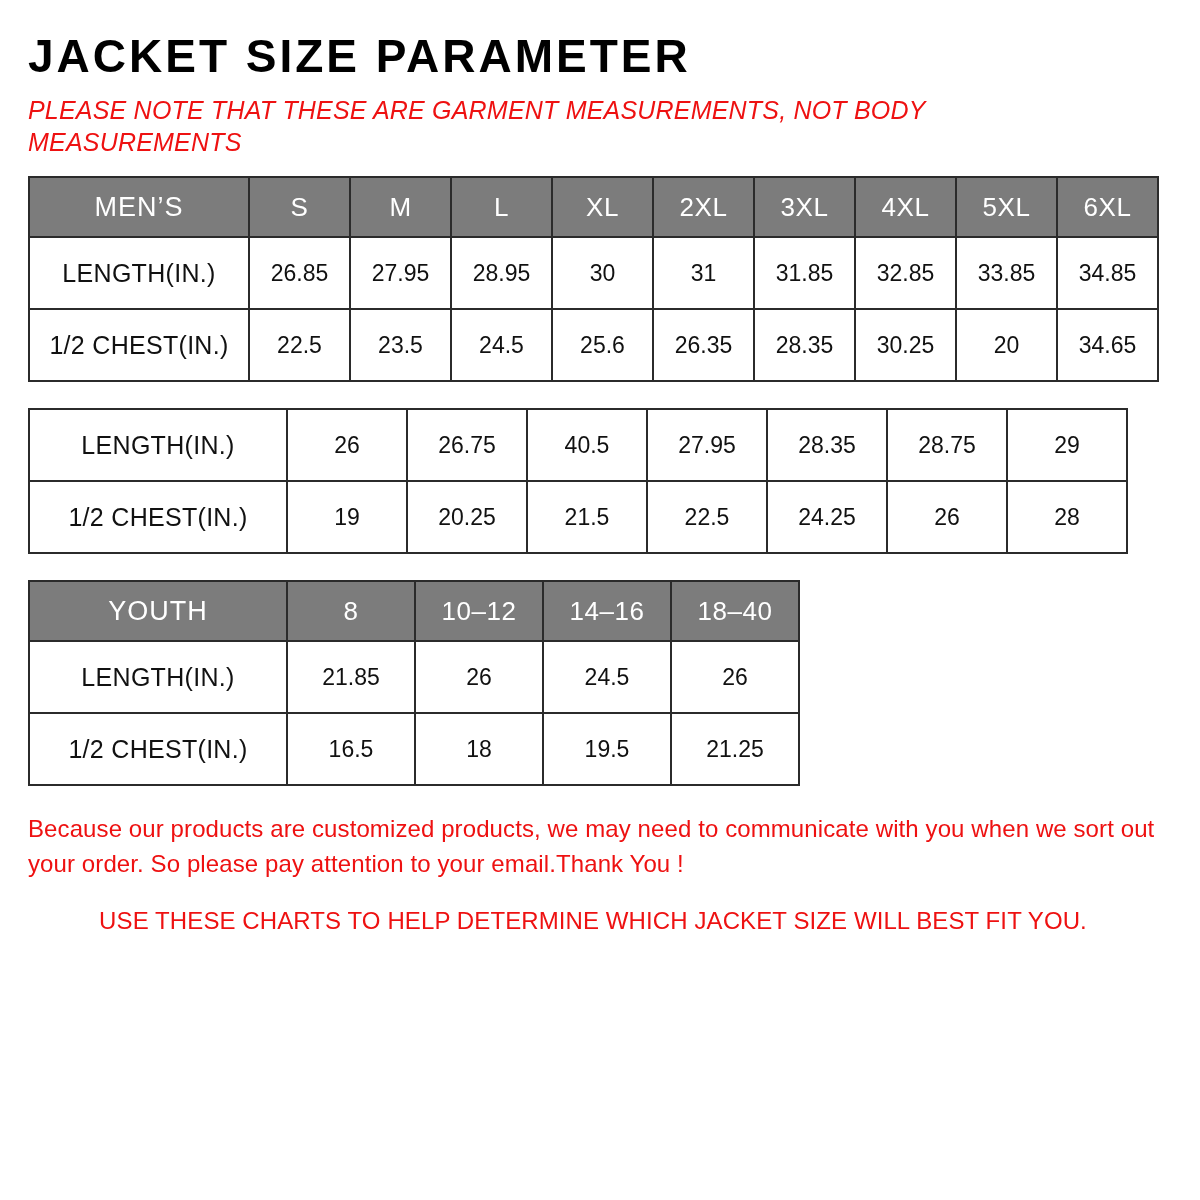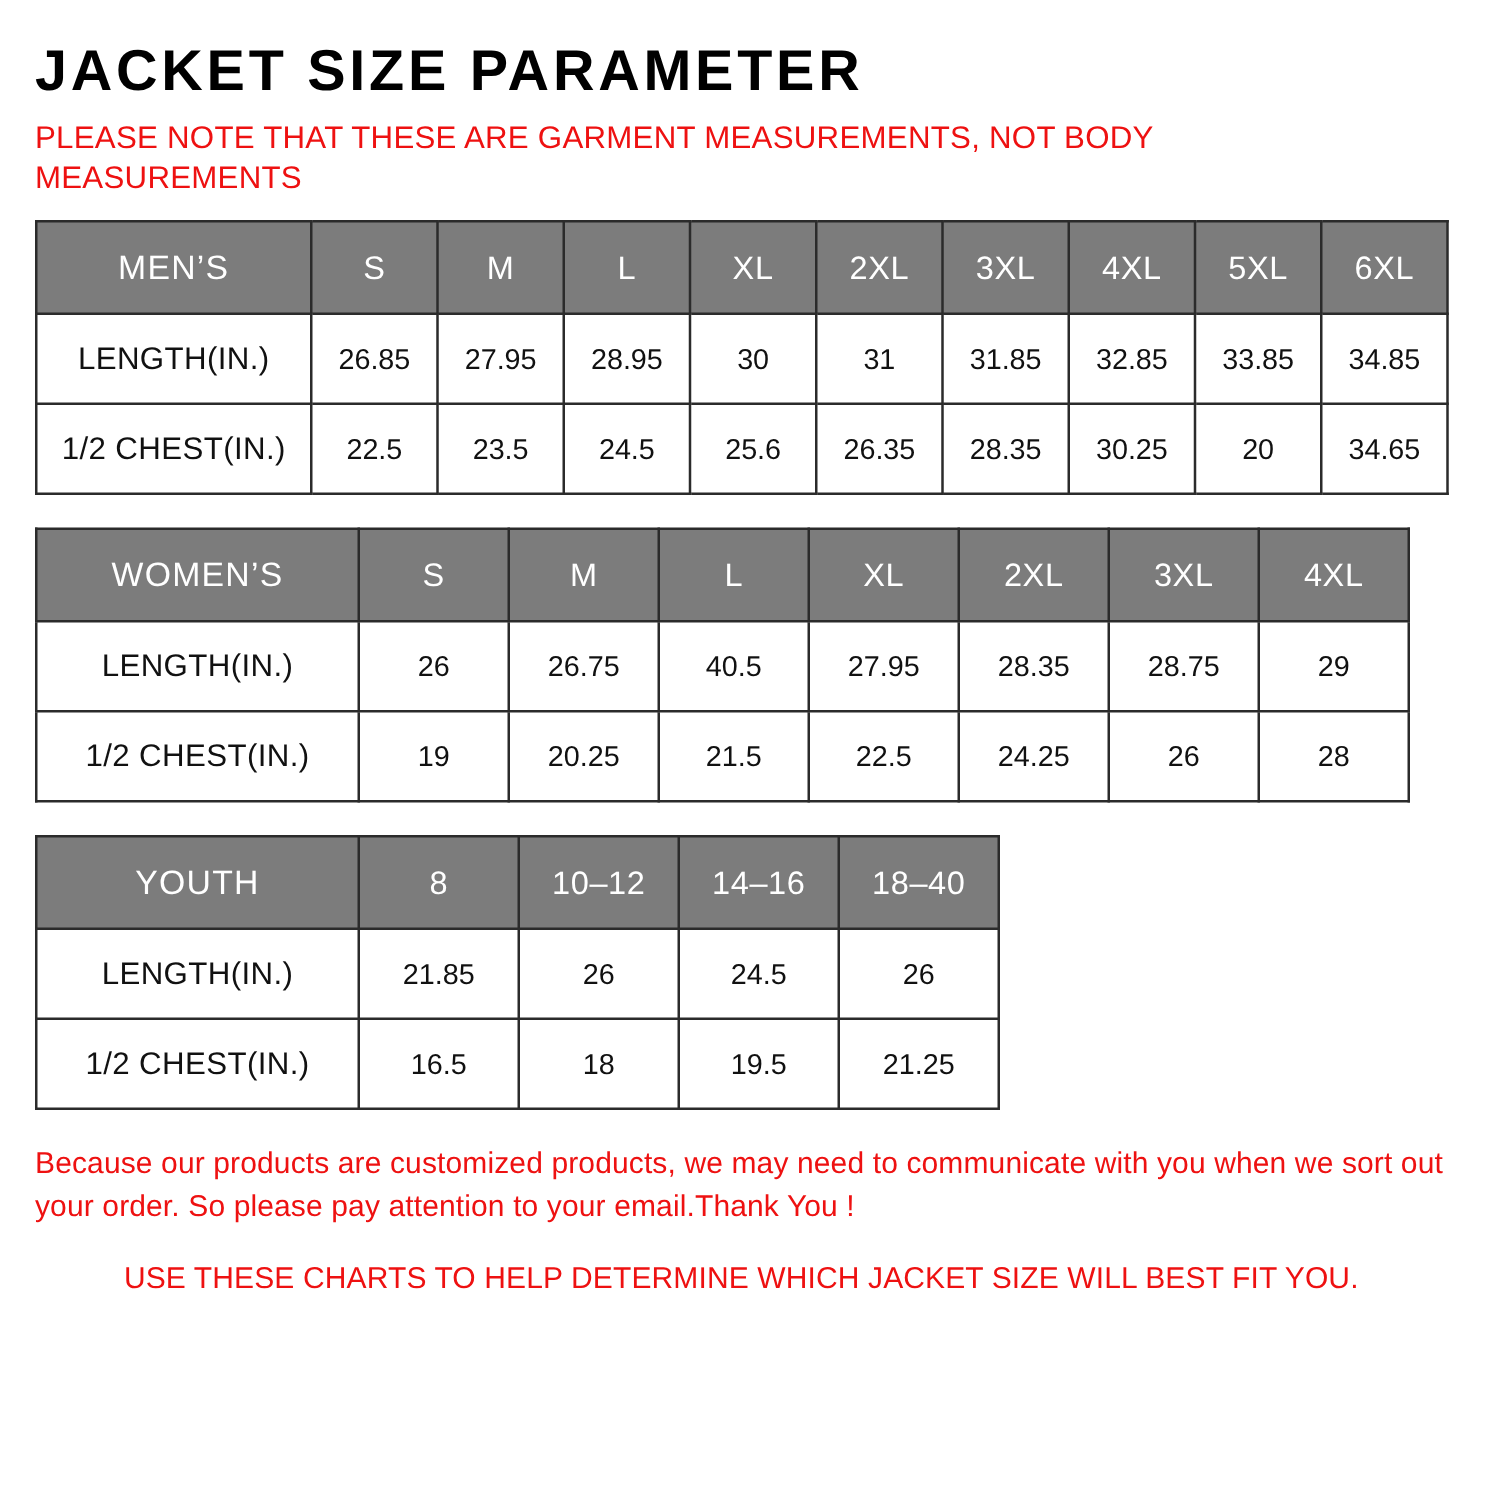--- a/index.html
+++ b/index.html
@@ -29,20 +29,21 @@
     margin: 6px 0 14px 0;
     color: #000;
   }
   .note-red {
     color: #ee1111;
     font-size: 25px;
     line-height: 1.28;
     letter-spacing: 0.2px;
     margin-bottom: 18px;
     max-width: 1060px;
+    font-style: italic;
   }
   table.size-table {
     border-collapse: collapse;
     table-layout: fixed;
     margin-bottom: 26px;
     background: #fff;
   }
   table.size-table td {
     border: 2px solid #2b2b2b;
     text-align: center;
@@ -51,21 +52,21 @@
     color: #111;
     height: 72px;
     padding: 0 4px;
     box-sizing: border-box;
     white-space: nowrap;
   }
   table.size-table tr.header-row td {
     background: #7c7c7c;
     color: #ffffff;
     font-size: 26px;
-    height: 74px;
+    height: 60px;
     letter-spacing: 0.5px;
   }
   table.size-table tr.header-row td.label-cell {
     font-size: 27px;
     letter-spacing: 1px;
   }
   table.size-table td.label-cell {
     font-size: 25px;
     text-align: center;
     letter-spacing: 0.3px;
@@ -159,30 +160,20 @@
       <col class="c-label">
         <col class="c-size">
         <col class="c-size">
         <col class="c-size">
         <col class="c-size">
         <col class="c-size">
         <col class="c-size">
         <col class="c-size">
     </colgroup>
     <tbody>
-      <tr class="header-row">
-        <td class="label-cell">WOMEN’S</td>
-        <td>S</td>
-        <td>M</td>
-        <td>L</td>
-        <td>XL</td>
-        <td>2XL</td>
-        <td>3XL</td>
-        <td>4XL</td>
-      </tr>
       <tr>
         <td class="label-cell">LENGTH(IN.)</td>
         <td>26</td>
         <td>26.75</td>
         <td>40.5</td>
         <td>27.95</td>
         <td>28.35</td>
         <td>28.75</td>
         <td>29</td>
       </tr>

